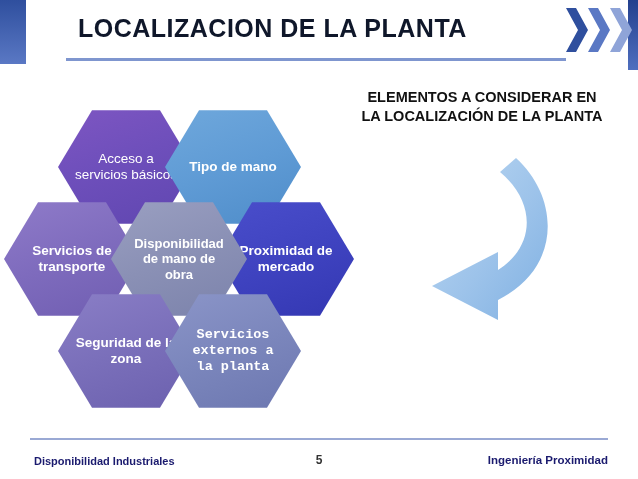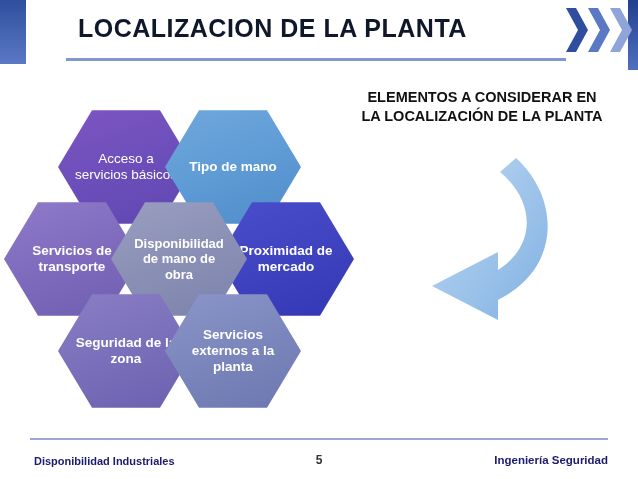--- a/index.html
+++ b/index.html
@@ -96,20 +96,21 @@
     left: 218px; top: 200px;
     background: linear-gradient(160deg,#4a4ecb 0%, #3f43c0 50%, #3337b2 100%);
   }
   .hex-6 { 
     left: 58px; top: 292px;
     background: linear-gradient(160deg,#8a7ec6 0%, #7a6fba 50%, #6b60ae 100%);
   }
   .hex-7 { 
     left: 165px; top: 292px;
     background: linear-gradient(160deg,#8b95c8 0%, #7b86bc 50%, #6c77b0 100%);
+    font-family: Liberation Mono, monospace;
   }
 
   
   .right-heading {
     position: absolute;
     left: 358px; top: 88px;
     width: 248px;
     text-align: center;
     font-size: 14.5px;
     font-weight: bold;
@@ -214,15 +215,15 @@
                L 150 102
                L 150 120
                C 188 96, 188 52, 152 22
                Z" fill="url(#ag)"></path>
     </svg>
   </div>
 
   <div class="footer-line"></div>
   <div class="footer-left">Disponibilidad Industriales</div>
   <div class="footer-center">5</div>
-  <div class="footer-right">Ingeniería Seguridad</div>
+  <div class="footer-right">Ingeniería Proximidad</div>
 
 </div>
 
 </body></html>

